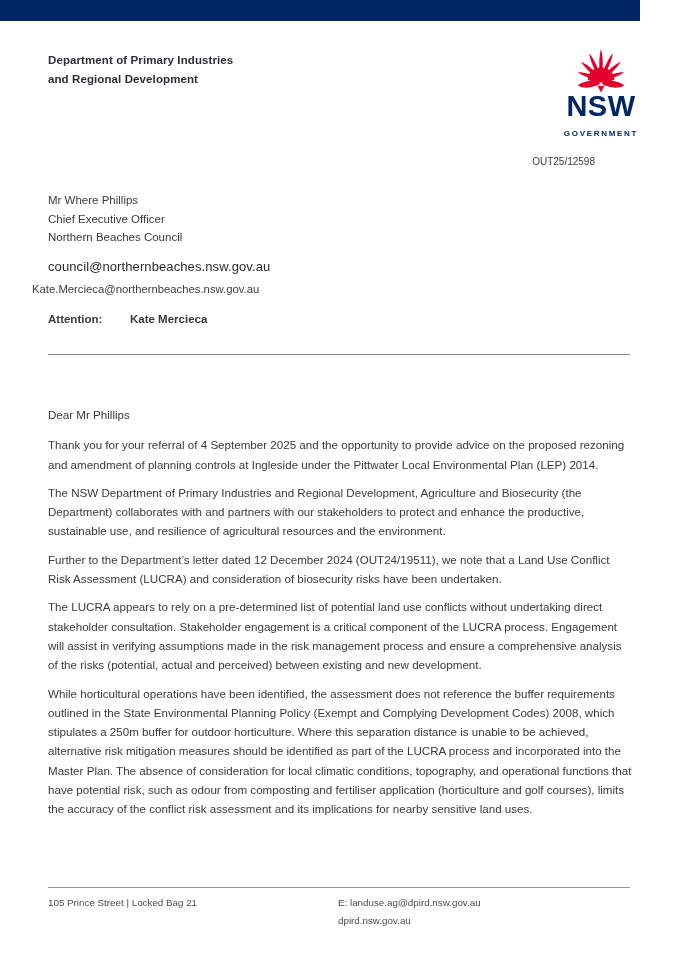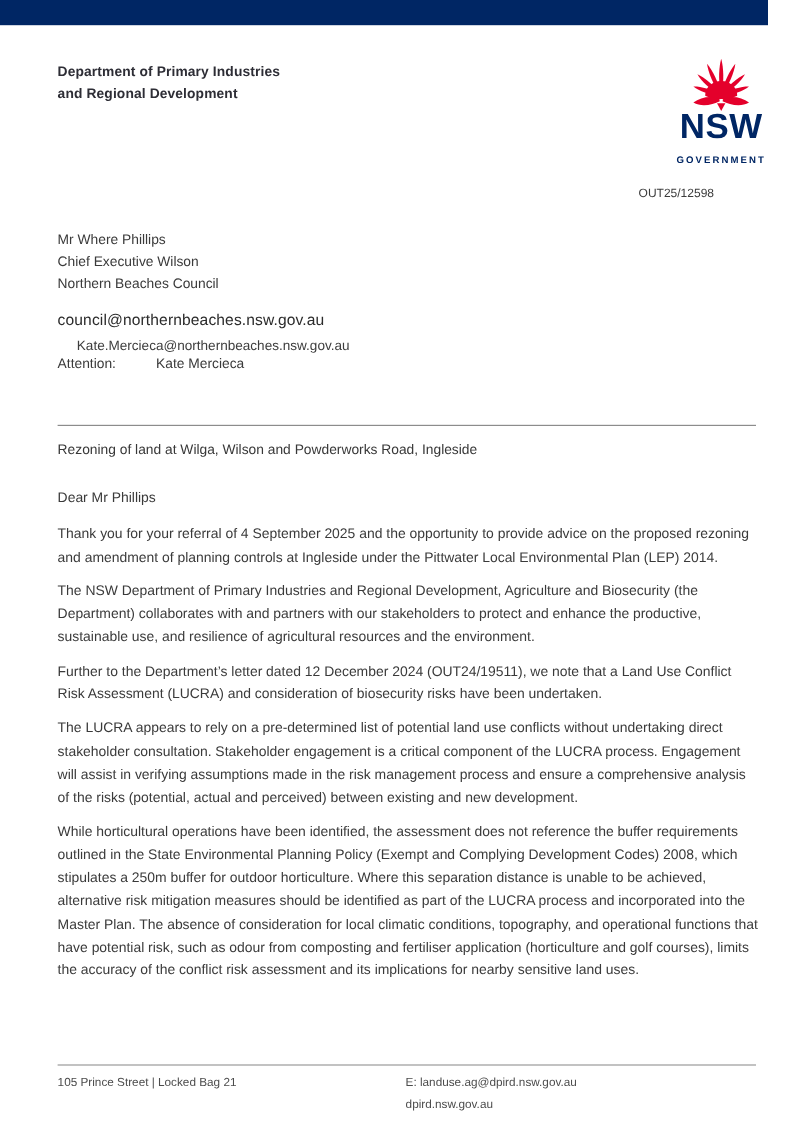--- a/index.html
+++ b/index.html
@@ -67,29 +67,30 @@
   }
   .email-primary {
     position: absolute;
     top: 259px; left: 48px;
     font-size: 13px;
     color: #2b2b2b;
     letter-spacing: 0.1px;
   }
   .email-secondary {
     position: absolute;
-    top: 283px; left: 64px;
+    top: 283px; left: 32px;
     font-size: 11.3px;
     color: #3d3d3d;
   }
   .attention-row {
     position: absolute;
-    top: 298px; left: 48px;
+    top: 313px; left: 48px;
     font-size: 11.5px;
     display: flex;
+    font-weight: bold;
   }
   .attention-row .attn-label { width: 82px; }
   .rule {
     position: absolute;
     left: 48px;
     width: 582px;
     height: 0;
     border: none;
     border-top: 1px solid #8c8c8c;
     margin: 0;
@@ -166,35 +167,34 @@
       </g>
     </svg>
     <div class="nsw">NSW</div>
     <div class="gov">GOVERNMENT</div>
   </div>
 
   <div class="ref">OUT25/12598</div>
 
   <div class="addressee">
     <div>Mr Where Phillips</div>
-    <div>Chief Executive Wilson</div>
+    <div>Chief Executive Officer</div>
     <div>Northern Beaches Council</div>
   </div>
 
   <div class="email-primary">council@northernbeaches.nsw.gov.au</div>
   <div class="email-secondary">Kate.Mercieca@northernbeaches.nsw.gov.au</div>
 
   <div class="attention-row">
     <span class="attn-label">Attention:</span>
     <span>Kate Mercieca</span>
   </div>
 
   <hr class="rule rule-subject">
 
-  <div class="subject">Rezoning of land at Wilga, Wilson and Powderworks Road, Ingleside</div>
 
   <div class="letter-body">
     <p class="salutation">Dear Mr Phillips</p>
     <p class="para">Thank you for your referral of 4 September 2025 and the opportunity to provide advice on the proposed rezoning and amendment of planning controls at Ingleside under the Pittwater Local Environmental Plan (LEP) 2014.</p>
     <p class="para">The NSW Department of Primary Industries and Regional Development, Agriculture and Biosecurity (the Department) collaborates with and partners with our stakeholders to protect and enhance the productive, sustainable use, and resilience of agricultural resources and the environment.</p>
     <p class="para">Further to the Department’s letter dated 12 December 2024 (OUT24/19511), we note that a Land Use Conflict Risk Assessment (LUCRA) and consideration of biosecurity risks have been undertaken.</p>
     <p class="para">The LUCRA appears to rely on a pre-determined list of potential land use conflicts without undertaking direct stakeholder consultation. Stakeholder engagement is a critical component of the LUCRA process. Engagement will assist in verifying assumptions made in the risk management process and ensure a comprehensive analysis of the risks (potential, actual and perceived) between existing and new development.</p>
     <p class="para">While horticultural operations have been identified, the assessment does not reference the buffer requirements outlined in the State Environmental Planning Policy (Exempt and Complying Development Codes) 2008, which stipulates a 250m buffer for outdoor horticulture. Where this separation distance is unable to be achieved, alternative risk mitigation measures should be identified as part of the LUCRA process and incorporated into the Master Plan. The absence of consideration for local climatic conditions, topography, and operational functions that have potential risk, such as odour from composting and fertiliser application (horticulture and golf courses), limits the accuracy of the conflict risk assessment and its implications for nearby sensitive land uses.</p>
   </div>
 

